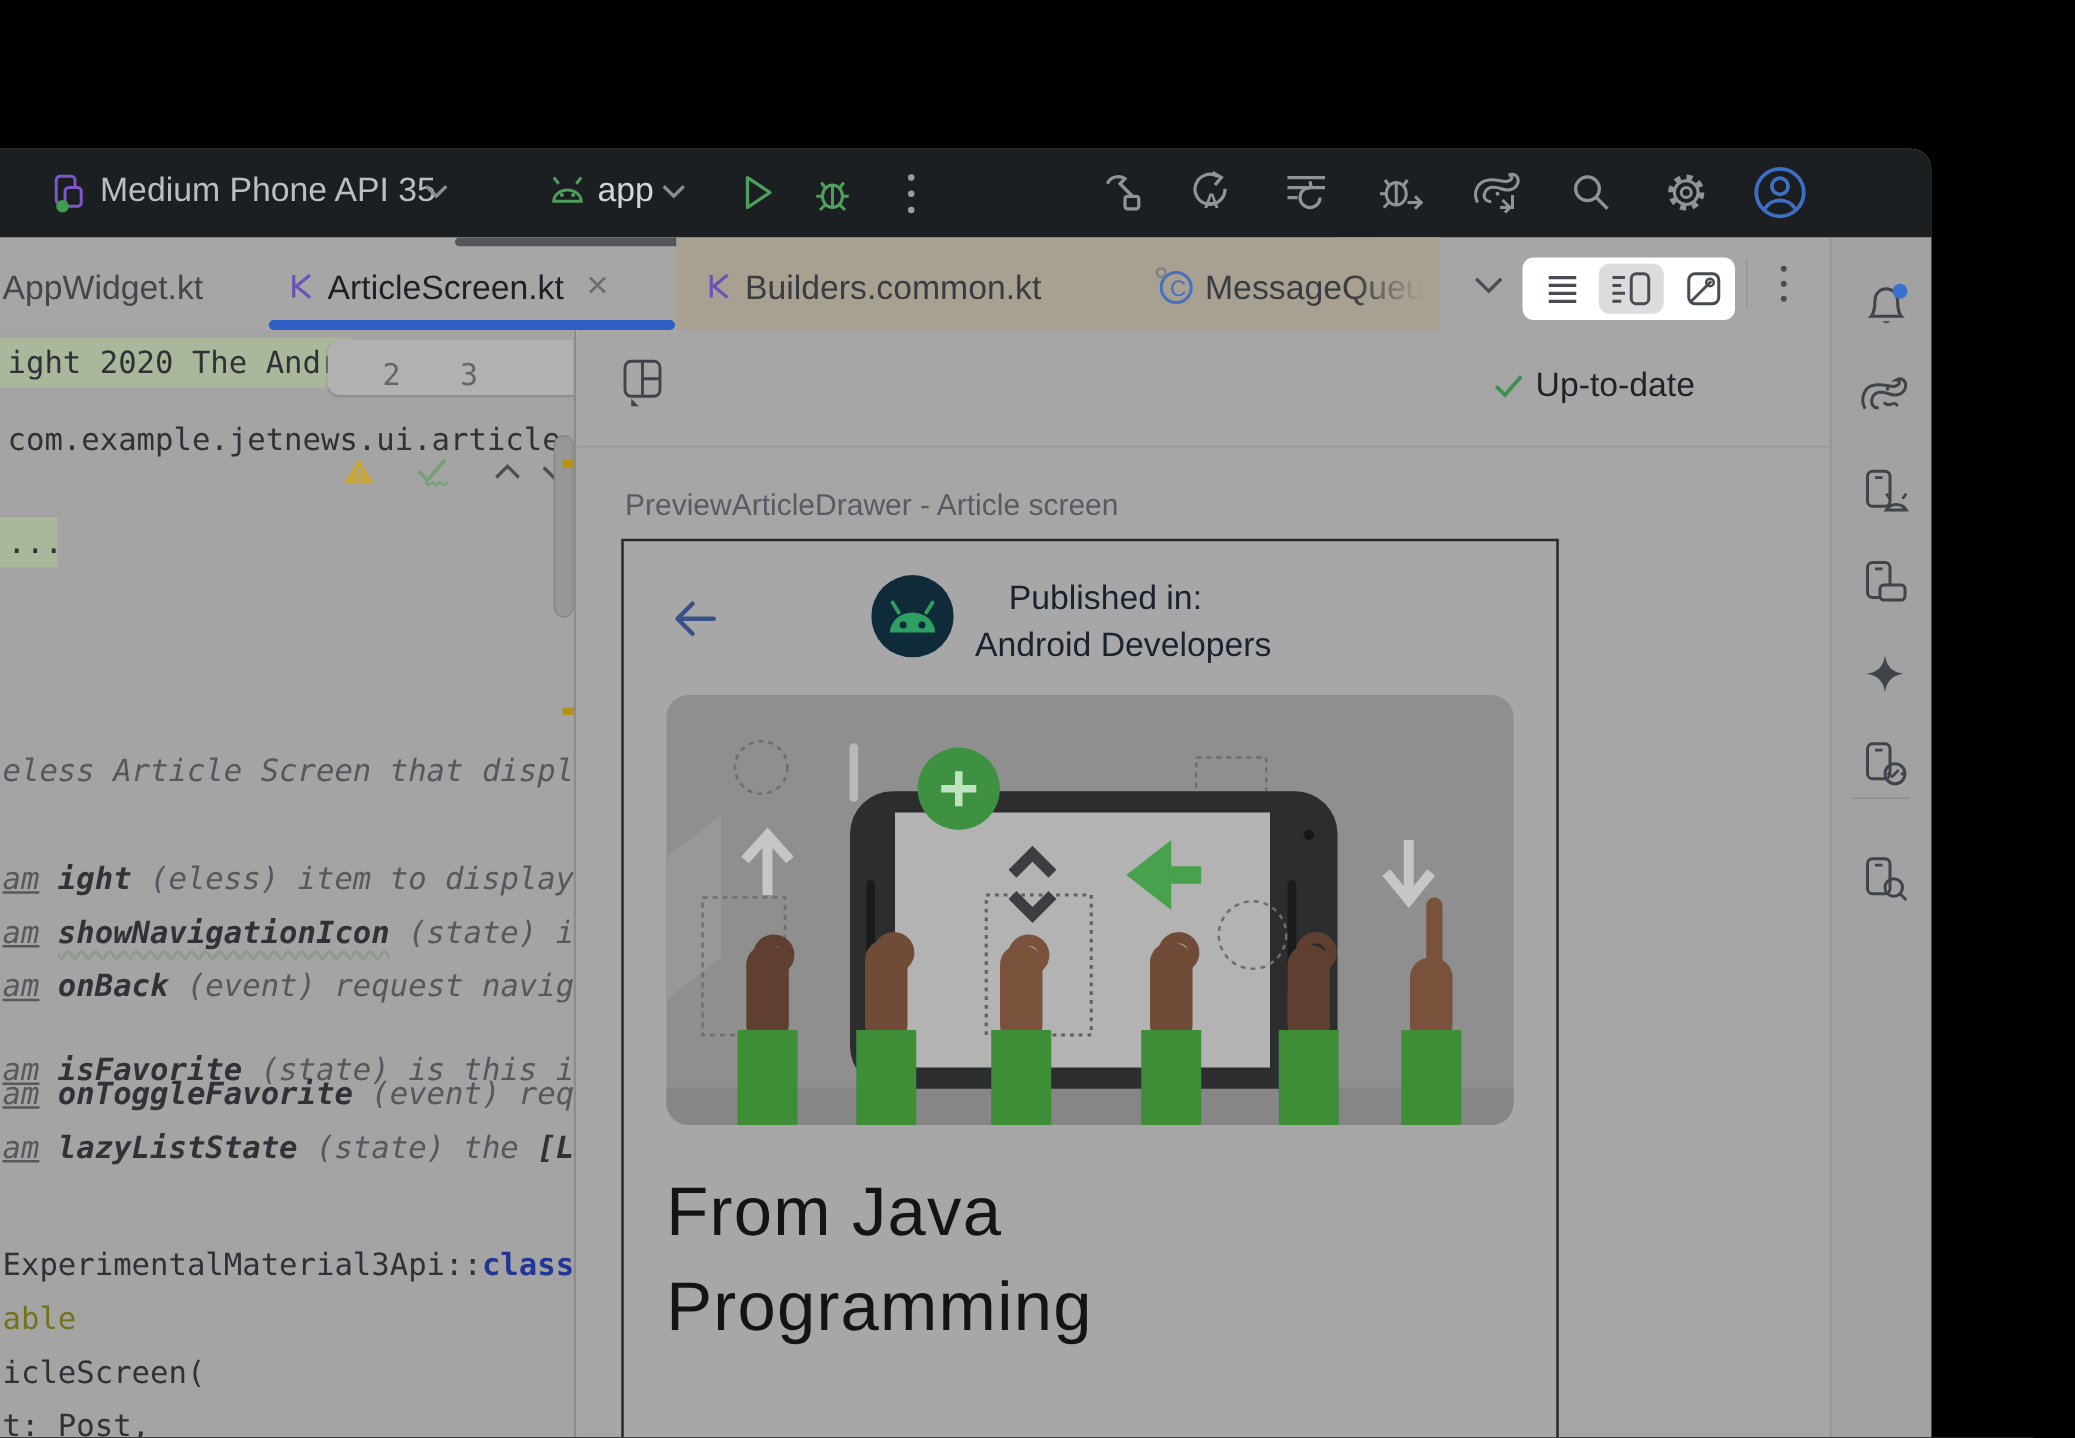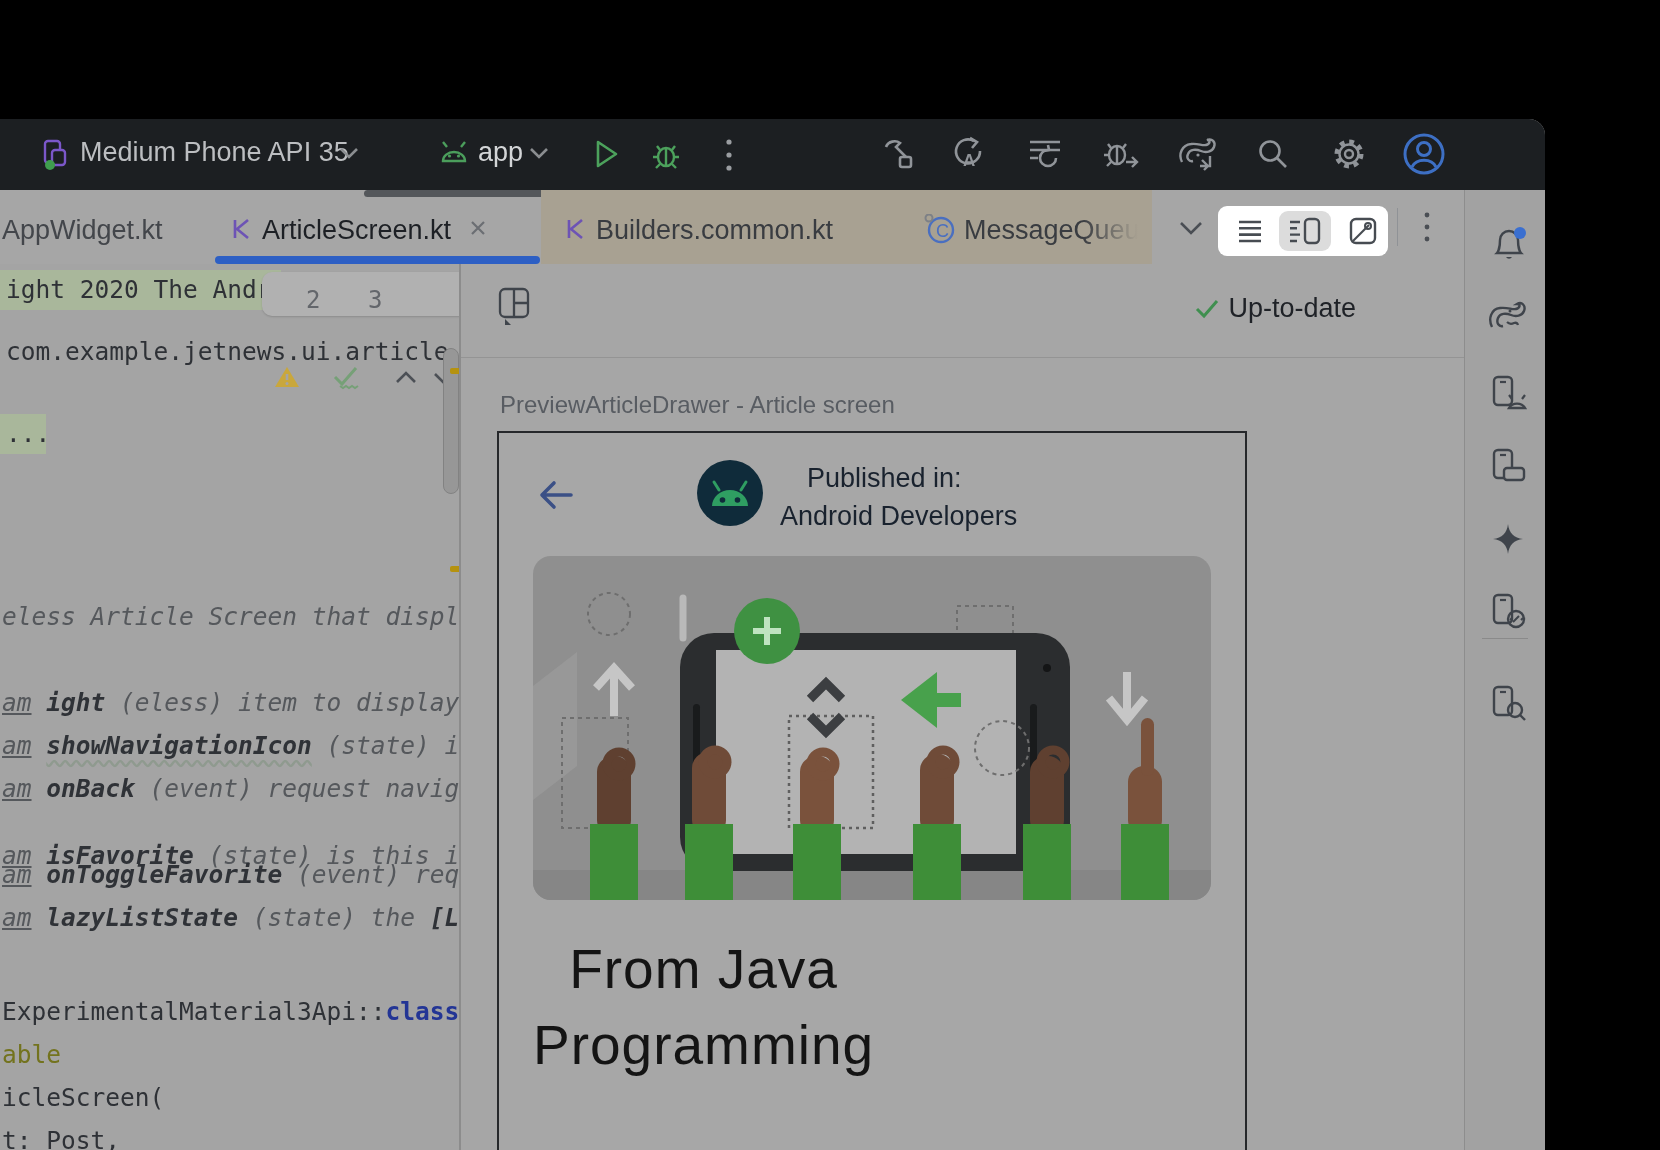--- a/index.html
+++ b/index.html
@@ -43,21 +43,21 @@
   .insp{position:absolute;left:262px;top:8px;width:208px;height:44px;background:#b1b1b1;
         border-radius:10px;box-shadow:0 1px 2px rgba(0,0,0,.15);}
   .insp-num{position:absolute;top:7px;font-size:24px;color:#63666b;}
   .vthumb{position:absolute;left:443px;top:84px;width:14px;height:144px;background:#979797;
           border:1px solid #828282;border-radius:8px;}
   .stripe{position:absolute;left:450px;width:18px;height:6px;background:#b5920f;border-radius:2px;}
   
   .preview{position:absolute;left:461px;top:0;right:0;height:100%;background:#a6a6a6;}
   .pv-toolbar{position:absolute;left:0;top:0;right:0;height:93px;border-bottom:1px solid #949494;}
   .pv-status{position:absolute;right:108px;top:29px;font-size:27px;color:#1f2227;}
-  .pv-canvas{position:absolute;left:0;top:94px;right:0;bottom:0;overflow:hidden;text-align:center;}
+  .pv-canvas{position:absolute;left:0;top:94px;right:0;bottom:0;overflow:hidden;}
   .pv-label{position:absolute;left:39px;top:33px;font-size:24px;color:#585c62;}
   .card{position:absolute;left:36px;top:73px;width:746px;height:740px;
         border:2px solid #26282b;background:#a7a7a7;}
   .pub{position:absolute;left:281px;font-size:27px;color:#19222e;}
   .card-title{position:absolute;left:34px;top:498px;font-size:55px;line-height:76px;
               font-weight:300;letter-spacing:1px;color:#141414;}
   
   .icon{display:block;}
   .vsep{position:absolute;width:1px;background:#8f9296;}
 </style>

